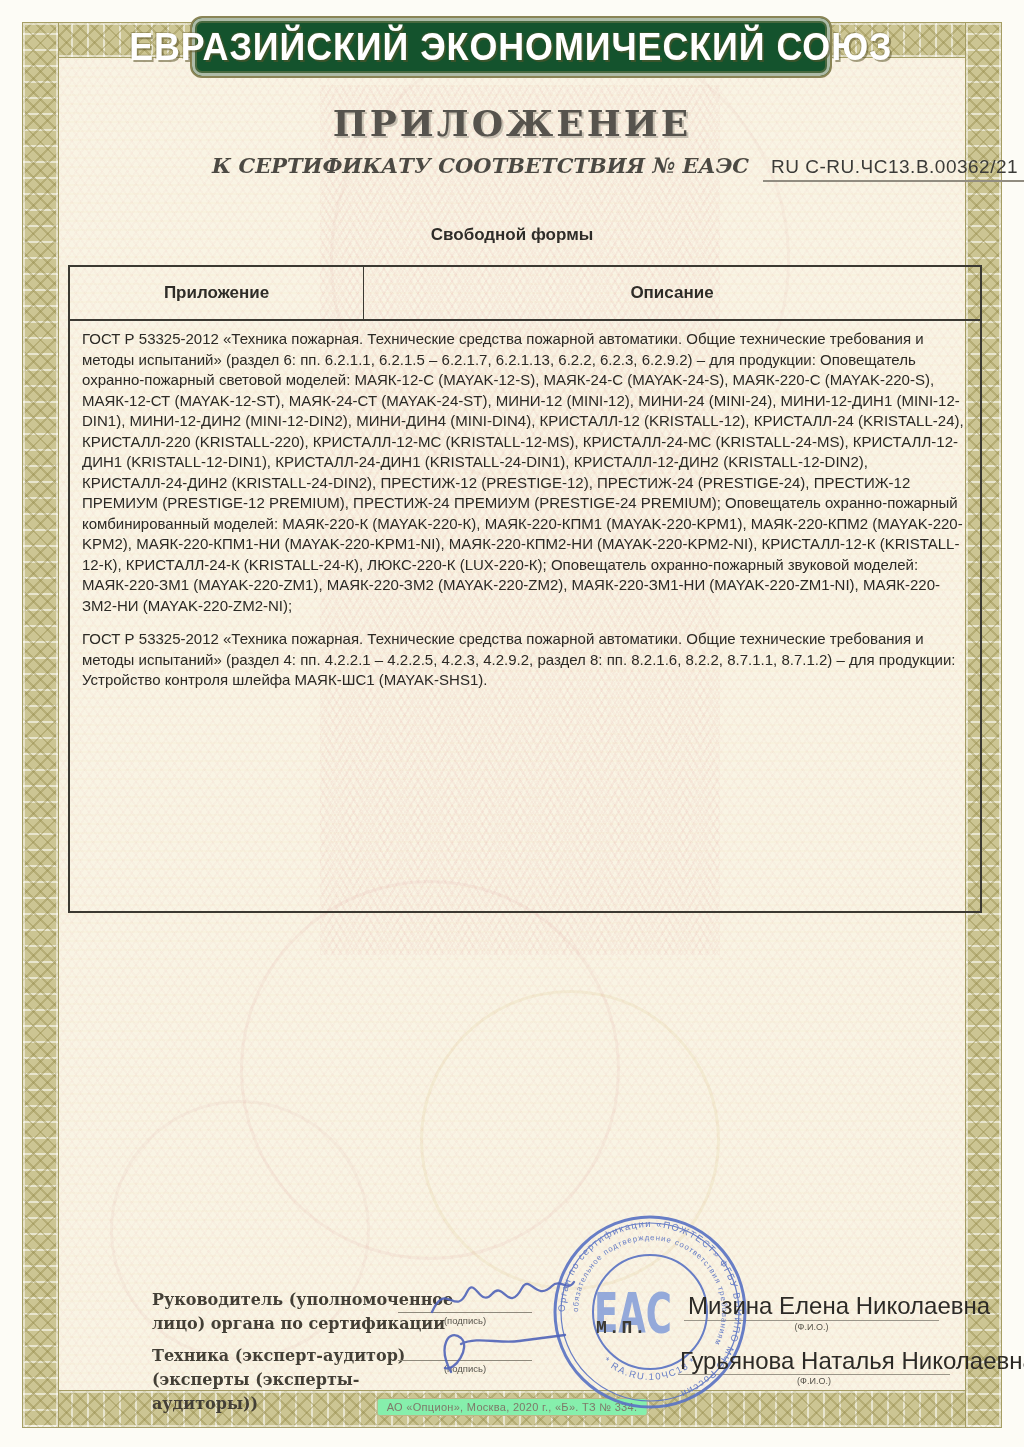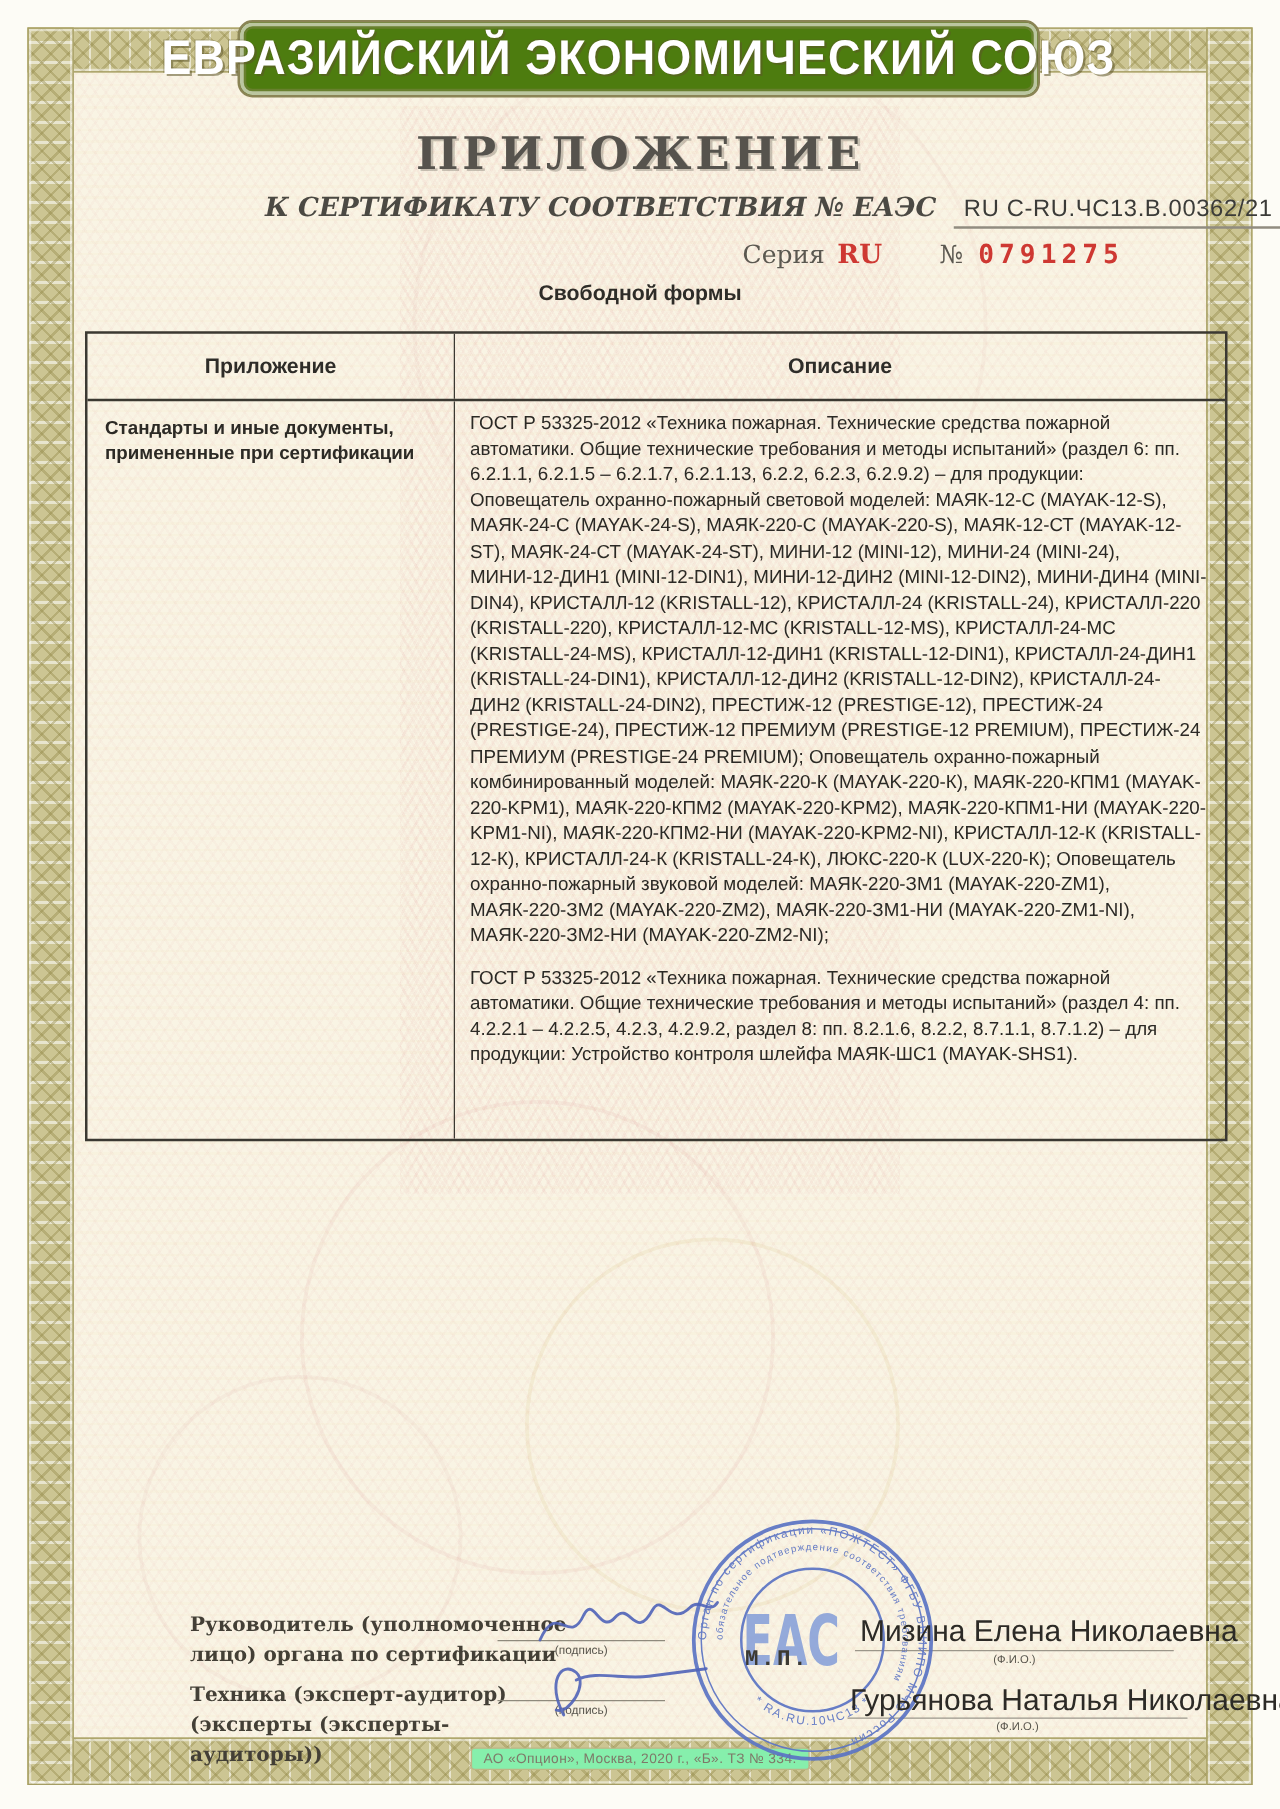--- a/index.html
+++ b/index.html
@@ -45,21 +45,21 @@
       repeating-linear-gradient(0deg,   rgba(255,255,255,.55) 0 2px, transparent 2px 16px);
   }
   .band-top    { left:22px; right:22px; top:22px;   height:36px; }
   .band-bottom { left:22px; right:22px; top:1390px; height:38px; }
   .band-left   { left:22px;  top:22px; bottom:19px; width:37px; }
   .band-right  { right:22px; top:22px; bottom:19px; width:37px; }
 
   
   .banner {
     position:absolute; left:190px; top:16px; width:642px; height:62px; z-index:2;
-    background:#4d7c0f; border:2px solid #8a8455; border-radius:12px;
+    background:#14532d; border:2px solid #8a8455; border-radius:12px;
     box-shadow: inset 0 0 0 3px rgba(255,255,255,.55), inset 0 0 0 5px rgba(138,132,85,.45);
     display:flex; align-items:center; justify-content:center;
   }
   .banner-text {
     font-family:"Liberation Sans", sans-serif; font-weight:700; font-size:39px;
     color:#ffffff; letter-spacing:1px; white-space:nowrap;
     transform:scaleX(.92); transform-origin:center;
     text-shadow: 2px 2px 0 rgba(92,86,42,.55), -1px -1px 0 rgba(92,86,42,.35);
   }
 
@@ -174,33 +174,29 @@
   <div class="banner">
     <span class="banner-text">ЕВРАЗИЙСКИЙ ЭКОНОМИЧЕСКИЙ СОЮЗ</span>
   </div>
 
   <div class="doc-title">ПРИЛОЖЕНИЕ</div>
 
   <div class="cert-line">
     <span class="cert-prefix">К СЕРТИФИКАТУ СООТВЕТСТВИЯ № ЕАЭС</span><span class="cert-number">RU C-RU.ЧС13.B.00362/21</span>
   </div>
 
-  <div class="series-line">
-    <span class="series-label">Серия</span><span class="series-value">RU</span><span class="no-sign">№</span><span class="blank-number">0791275</span>
-  </div>
 
   <div class="form-type">Свободной формы</div>
 
   <div class="cert-table">
     <div class="thead">
       <div class="th th1">Приложение</div>
       <div class="th th2">Описание</div>
     </div>
     <div class="tbody">
-      <div class="td1">Стандарты и иные документы, примененные при сертификации</div>
       <div class="td2">
         <p>ГОСТ Р 53325-2012 «Техника пожарная. Технические средства пожарной автоматики. Общие технические требования и методы испытаний» (раздел 6: пп. 6.2.1.1, 6.2.1.5 – 6.2.1.7, 6.2.1.13, 6.2.2, 6.2.3, 6.2.9.2) – для продукции: Оповещатель охранно-пожарный световой моделей: МАЯК-12-С (MAYAK-12-S), МАЯК-24-С (MAYAK-24-S), МАЯК-220-С (MAYAK-220-S), МАЯК-12-СТ (MAYAK-12-ST), МАЯК-24-СТ (MAYAK-24-ST), МИНИ-12 (MINI-12), МИНИ-24 (MINI-24), МИНИ-12-ДИН1 (MINI-12-DIN1), МИНИ-12-ДИН2 (MINI-12-DIN2), МИНИ-ДИН4 (MINI-DIN4), КРИСТАЛЛ-12 (KRISTALL-12), КРИСТАЛЛ-24 (KRISTALL-24), КРИСТАЛЛ-220 (KRISTALL-220), КРИСТАЛЛ-12-МС (KRISTALL-12-MS), КРИСТАЛЛ-24-МС (KRISTALL-24-MS), КРИСТАЛЛ-12-ДИН1 (KRISTALL-12-DIN1), КРИСТАЛЛ-24-ДИН1 (KRISTALL-24-DIN1), КРИСТАЛЛ-12-ДИН2 (KRISTALL-12-DIN2), КРИСТАЛЛ-24-ДИН2 (KRISTALL-24-DIN2), ПРЕСТИЖ-12 (PRESTIGE-12), ПРЕСТИЖ-24 (PRESTIGE-24), ПРЕСТИЖ-12 ПРЕМИУМ (PRESTIGE-12 PREMIUM), ПРЕСТИЖ-24 ПРЕМИУМ (PRESTIGE-24 PREMIUM); Оповещатель охранно-пожарный комбинированный моделей: МАЯК-220-К (MAYAK-220-К), МАЯК-220-КПМ1 (MAYAK-220-KPM1), МАЯК-220-КПМ2 (MAYAK-220-KPM2), МАЯК-220-КПМ1-НИ (MAYAK-220-KPM1-NI), МАЯК-220-КПМ2-НИ (MAYAK-220-KPM2-NI), КРИСТАЛЛ-12-К (KRISTALL-12-К), КРИСТАЛЛ-24-К (KRISTALL-24-К), ЛЮКС-220-К (LUX-220-К); Оповещатель охранно-пожарный звуковой моделей: МАЯК-220-ЗМ1 (MAYAK-220-ZM1), МАЯК-220-ЗМ2 (MAYAK-220-ZM2), МАЯК-220-ЗМ1-НИ (MAYAK-220-ZM1-NI), МАЯК-220-ЗМ2-НИ (MAYAK-220-ZM2-NI);</p>
         <p>ГОСТ Р 53325-2012 «Техника пожарная. Технические средства пожарной автоматики. Общие технические требования и методы испытаний» (раздел 4: пп. 4.2.2.1 – 4.2.2.5, 4.2.3, 4.2.9.2, раздел 8: пп. 8.2.1.6, 8.2.2, 8.7.1.1, 8.7.1.2) – для продукции: Устройство контроля шлейфа МАЯК-ШС1 (MAYAK-SHS1).</p>
       </div>
     </div>
   </div>
 
   <div class="sig-label sig-label-head">Руководитель (уполномоченное лицо) органа по сертификации</div>
   <div class="sig-label sig-label-expert">Техника (эксперт-аудитор) (эксперты (эксперты-аудиторы))</div>
 

